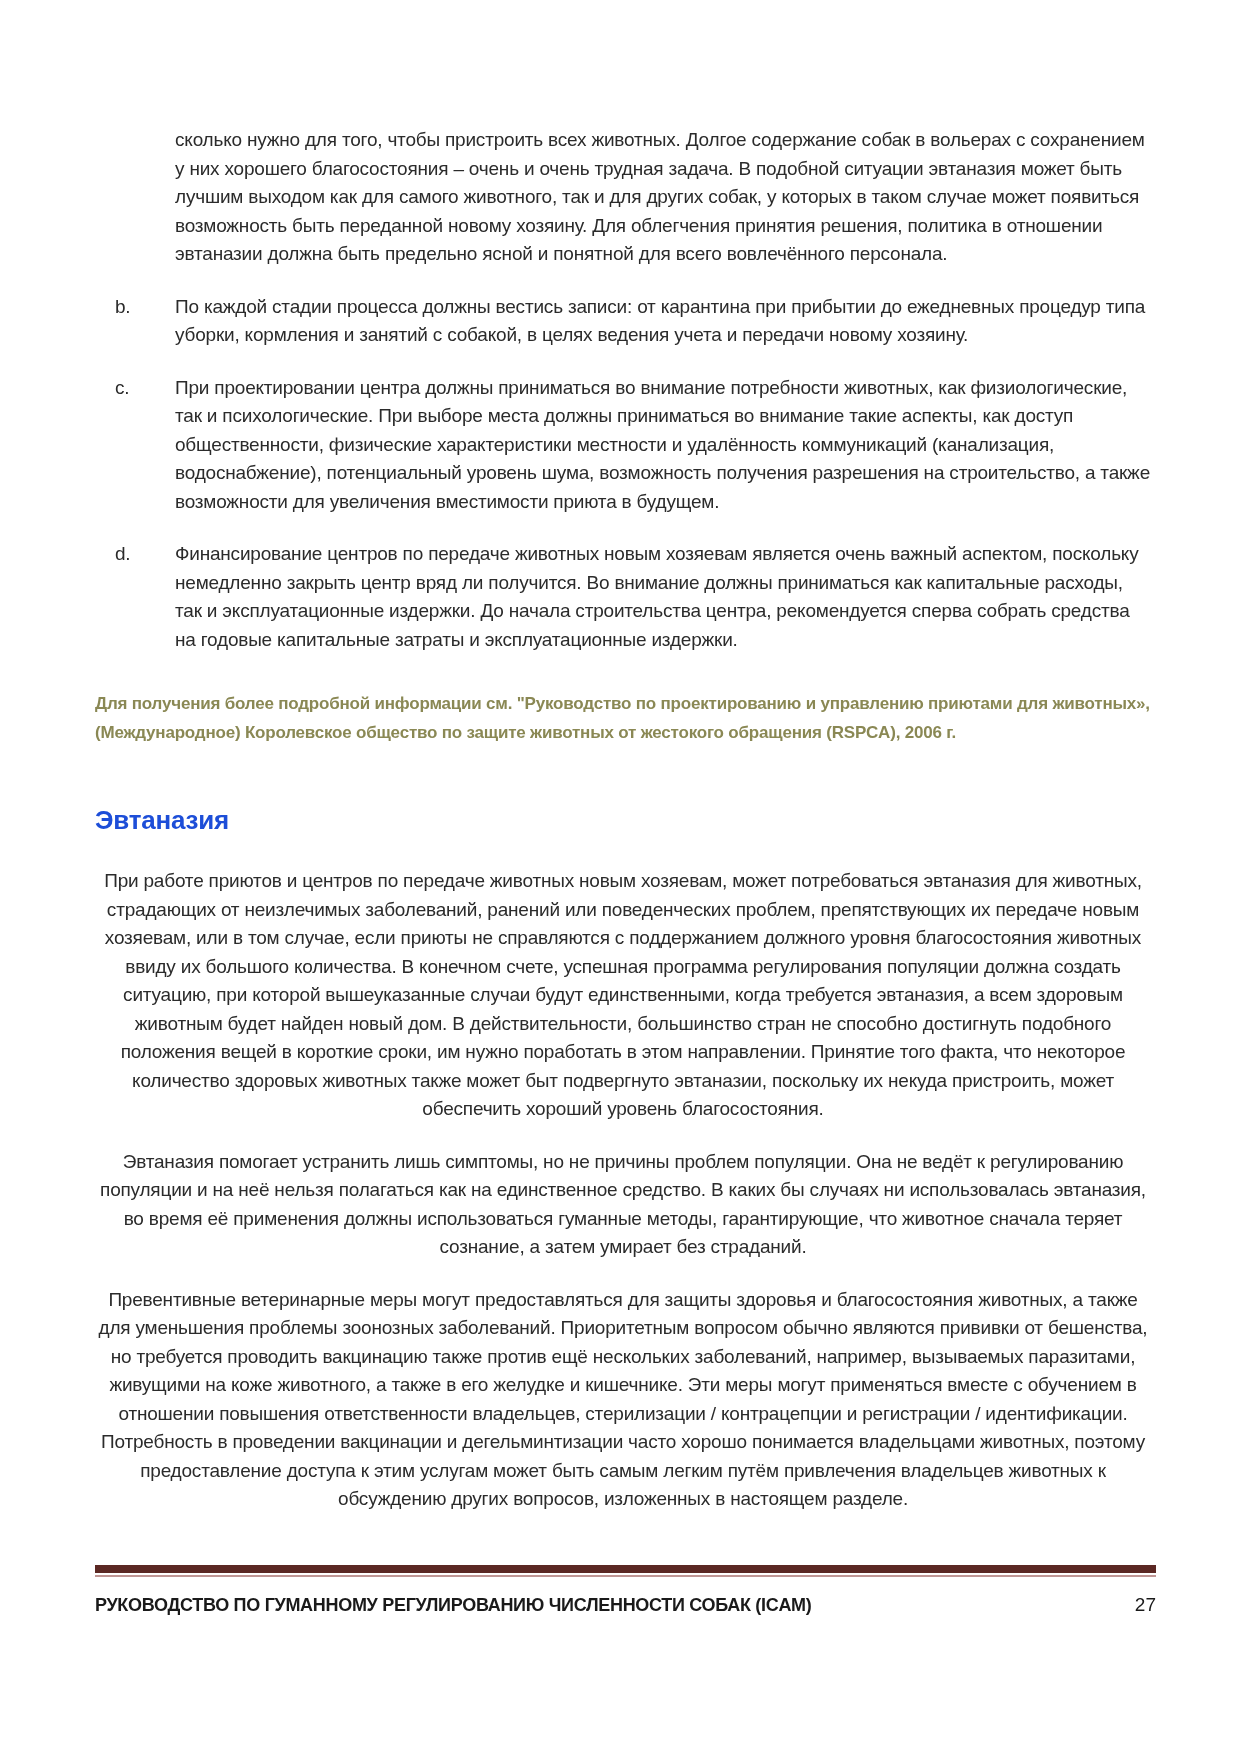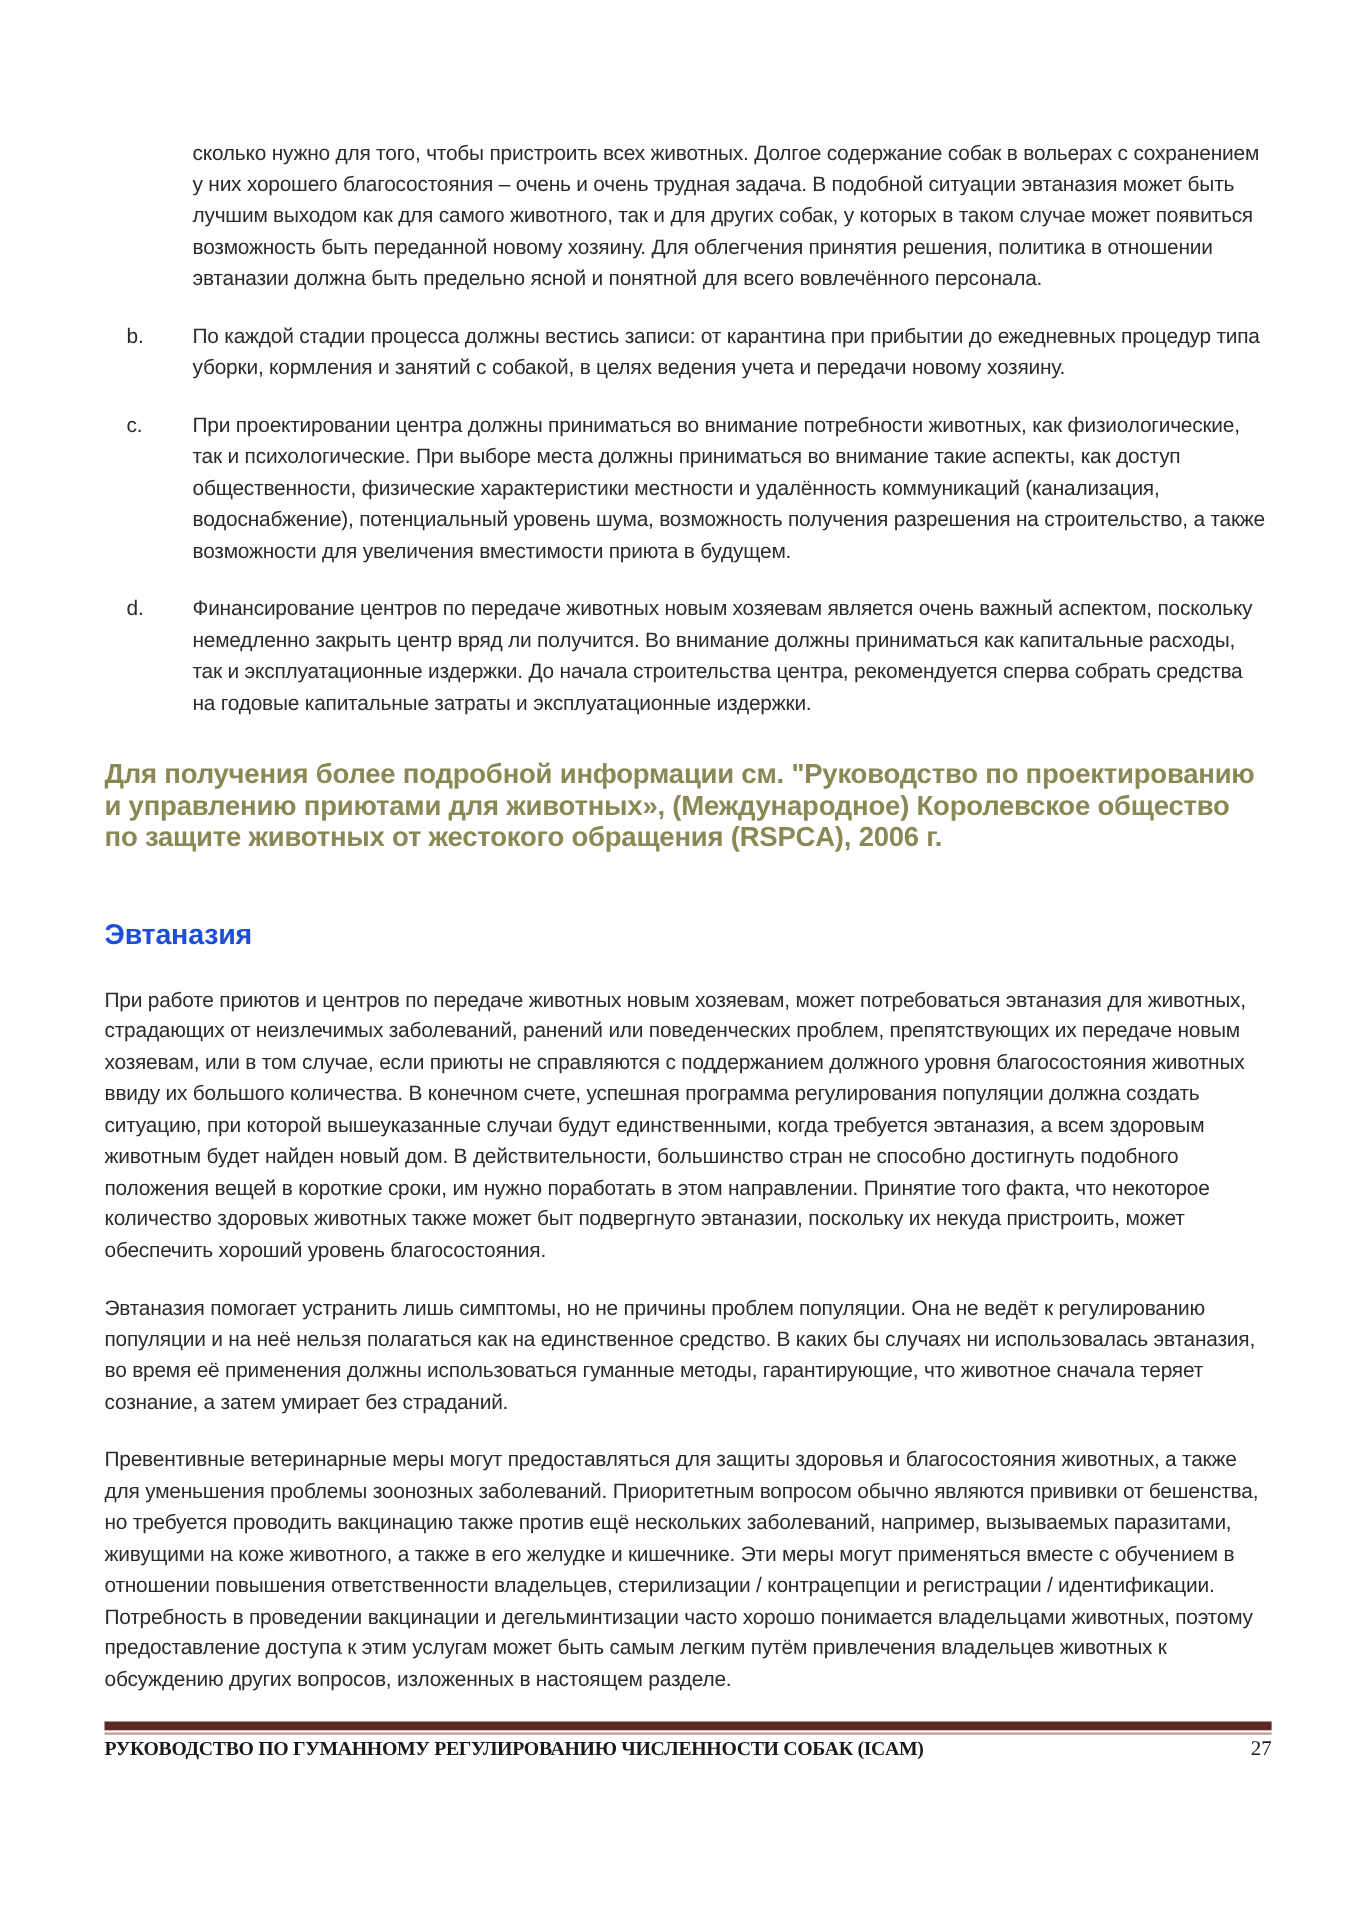--- a/index.html
+++ b/index.html
@@ -37,51 +37,50 @@
   }
   .list-marker {
     width: 60px;
     flex: 0 0 60px;
   }
   .list-body { flex: 1; }
   .note {
     margin-top: 36px;
     font-weight: bold;
     color: #8a8854;
-    font-size: 25px;
+    font-size: 17px;
     line-height: 28.5px;
     letter-spacing: -0.2px;
   }
   .section-heading {
     font-weight: bold;
     font-size: 26px;
     line-height: 30px;
     color: #1d4ed8;
     letter-spacing: -0.2px;
   }
   .heading-1 { margin-top: 58px; margin-bottom: 32px; }
   .heading-2 { margin-top: 32px; margin-bottom: 30px; }
-  .para { margin-bottom: 24px; }
+  .para { margin-bottom: 24px; text-align: center; }
   .footer {
     position: absolute;
     left: 95px;
     right: 85px;
     top: 1565px;
   }
   .footer-rule {
     border-top: 8px solid #5b2823;
     border-bottom: 2px solid #c09694;
     height: 12px;
   }
   .footer-row {
     display: flex;
     justify-content: space-between;
     align-items: baseline;
-    margin-top: 2px;
-    font-family: Liberation Serif, serif;
+    margin-top: 17px;
   }
   .footer-title {
     font-weight: bold;
     font-size: 18px;
     letter-spacing: -0.3px;
     color: #1a1a1a;
   }
   .page-number {
     font-size: 19px;
     color: #1a1a1a;

